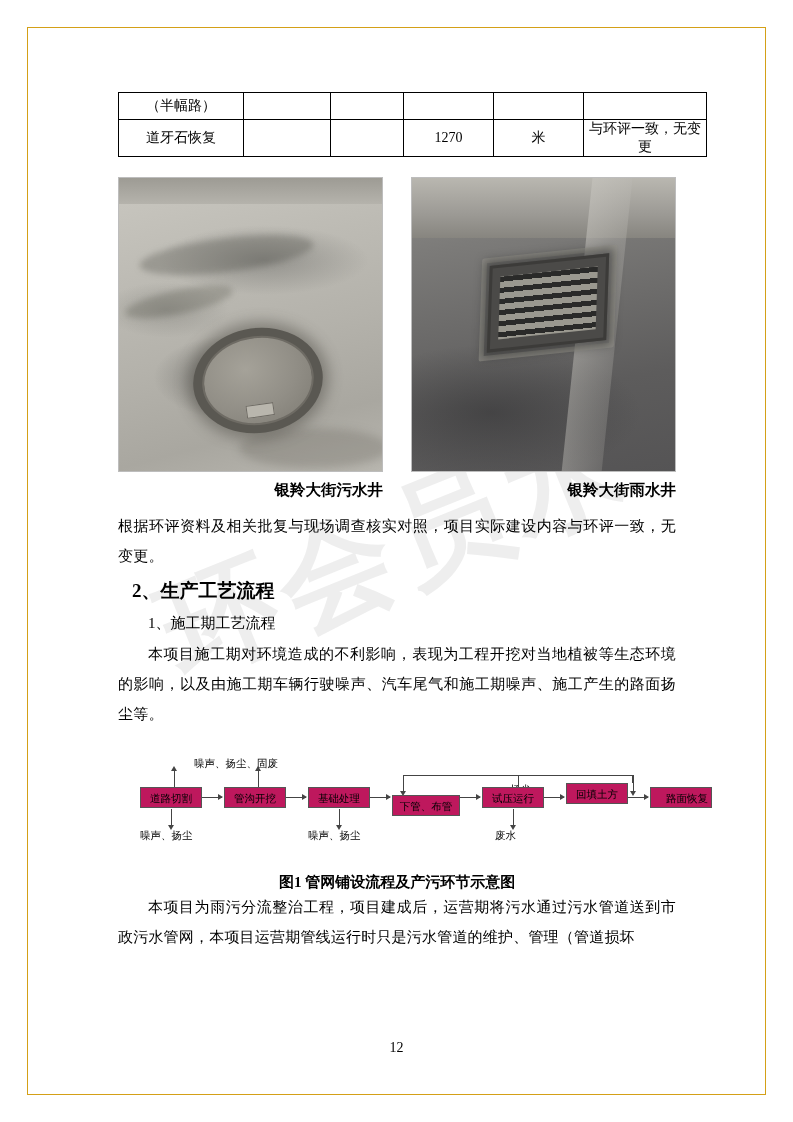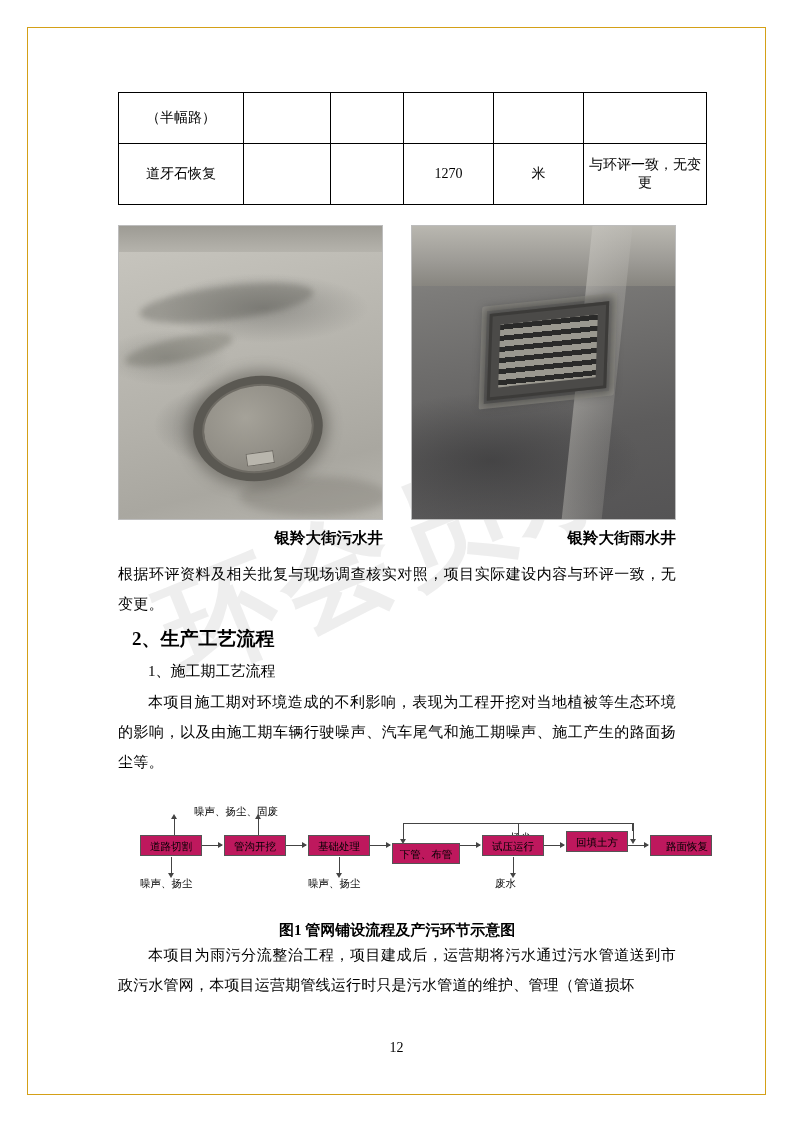--- a/index.html
+++ b/index.html
@@ -42,21 +42,21 @@
     border-collapse: collapse;
     width: 558px;
     table-layout: fixed;
   }
   table.spec td {
     border: 1px solid #000;
     height: 26px;
     font-size: 14px;
     text-align: center;
     vertical-align: middle;
-    padding: 12px 2px;
+    padding: 0 2px;
     font-family: "Liberation Serif", "DejaVu Serif", serif;
   }
   .col1 { width: 120px; }
   .col2 { width: 82px; }
   .col3 { width: 68px; }
   .col4 { width: 85px; }
   .col5 { width: 85px; }
   .col6 { width: 118px; }
   
   .photo-row {

